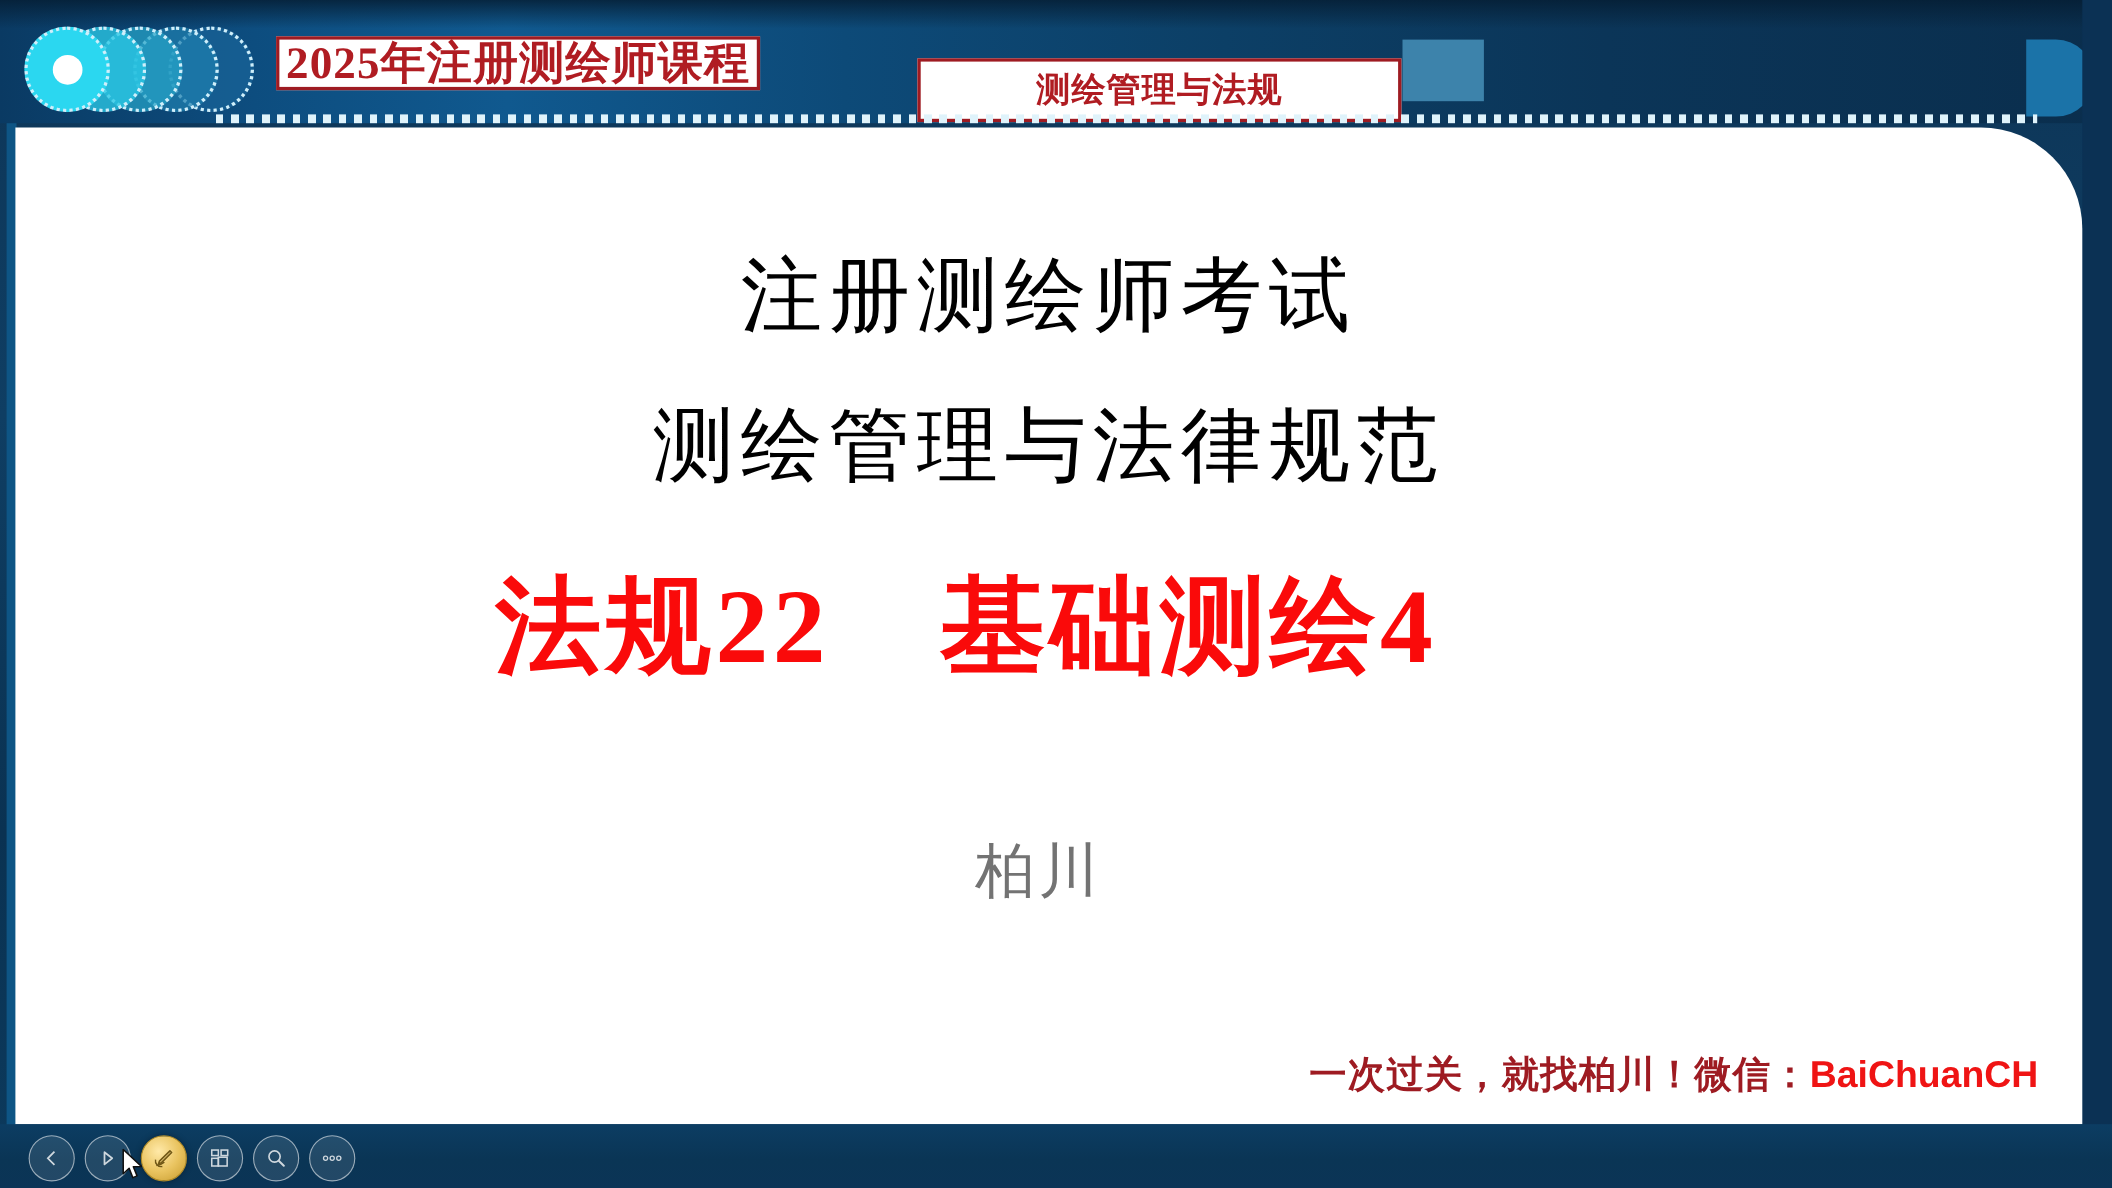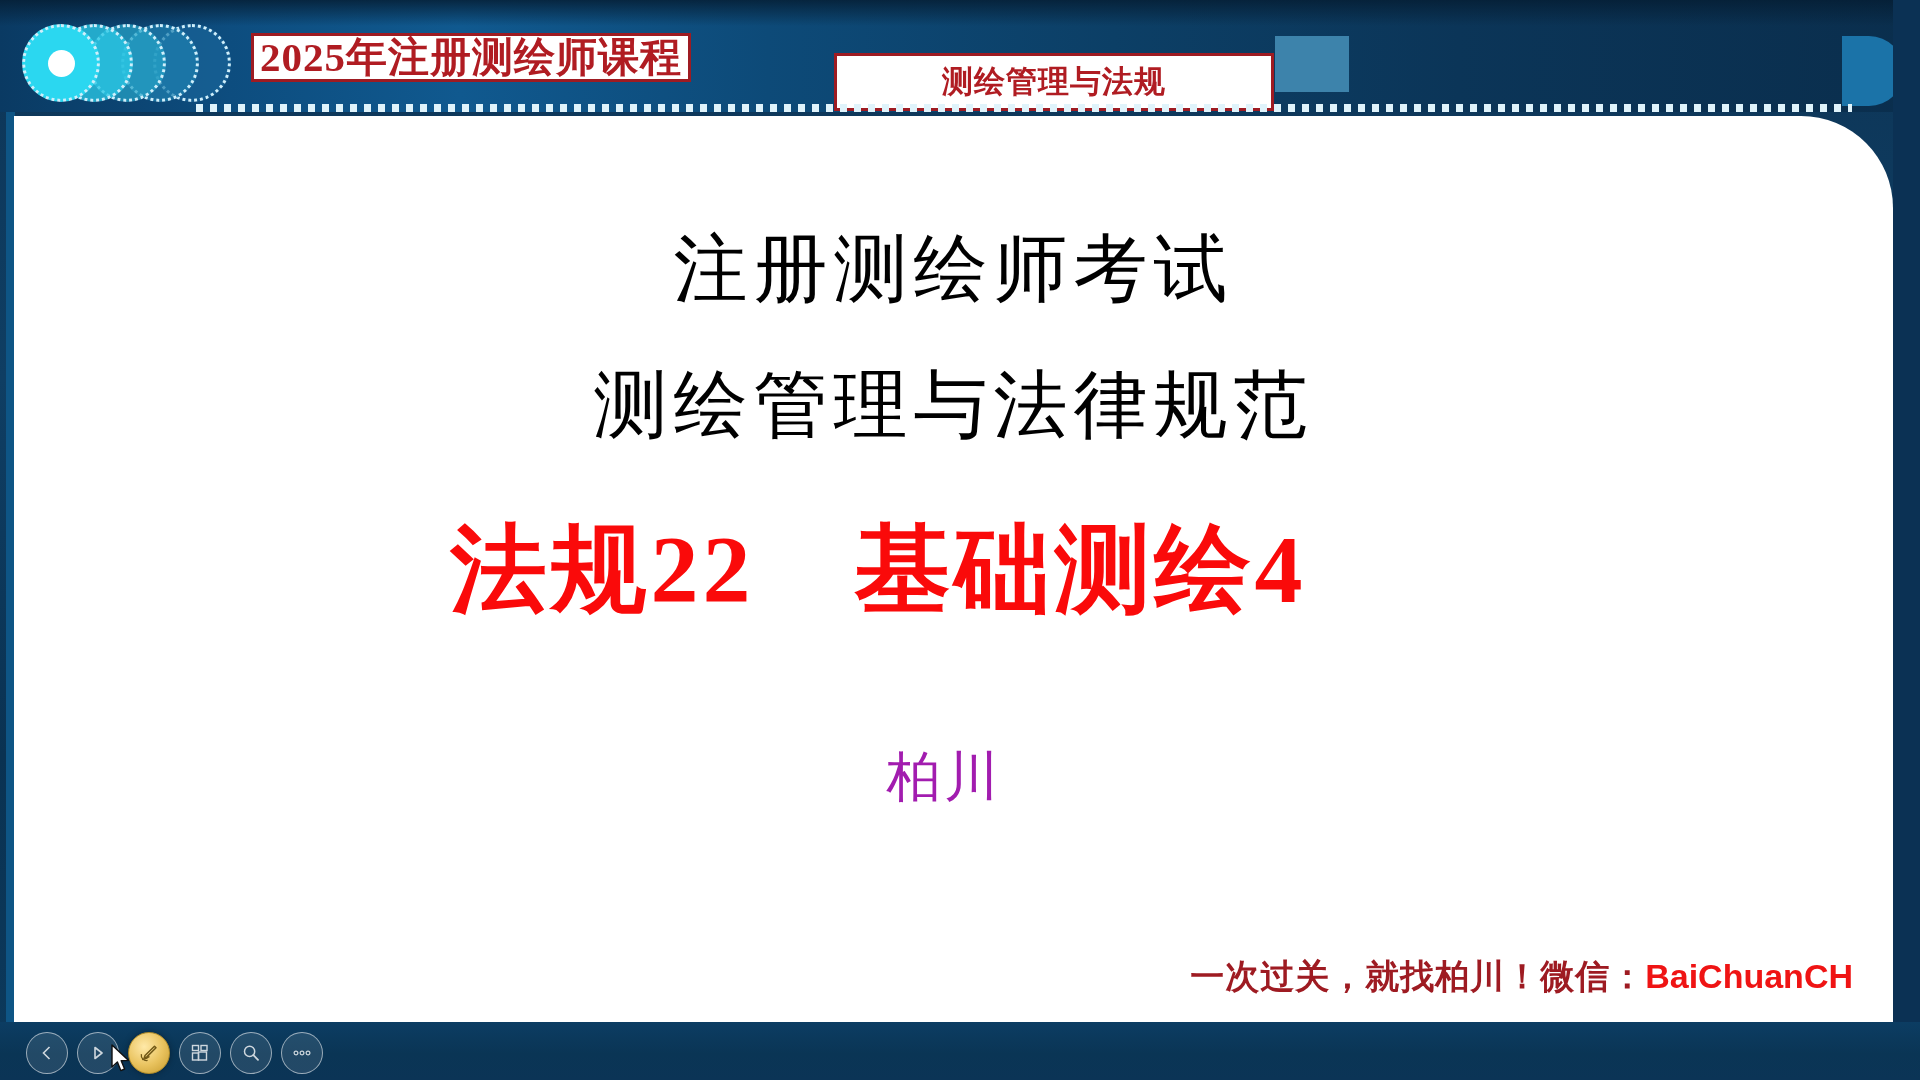--- a/index.html
+++ b/index.html
@@ -159,24 +159,24 @@
     color: #fa0a0a;
     font-size: 96px;
     font-weight: bold;
     letter-spacing: 4px;
     white-space: nowrap;
     padding-left: 43px;
   }
 
   #author-name {
     position: absolute;
-    left: 0; top: 625px;
+    left: 0; top: 640px;
     width: 1861px;
     text-align: center;
-    color: #a21caf;
+    color: #737373;
     font-size: 54px;
     letter-spacing: 4px;
     white-space: nowrap;
   }
 
   #slogan {
     position: absolute;
     right: 40px; top: 838px;
     color: #9e1b22;
     font-size: 34px;

